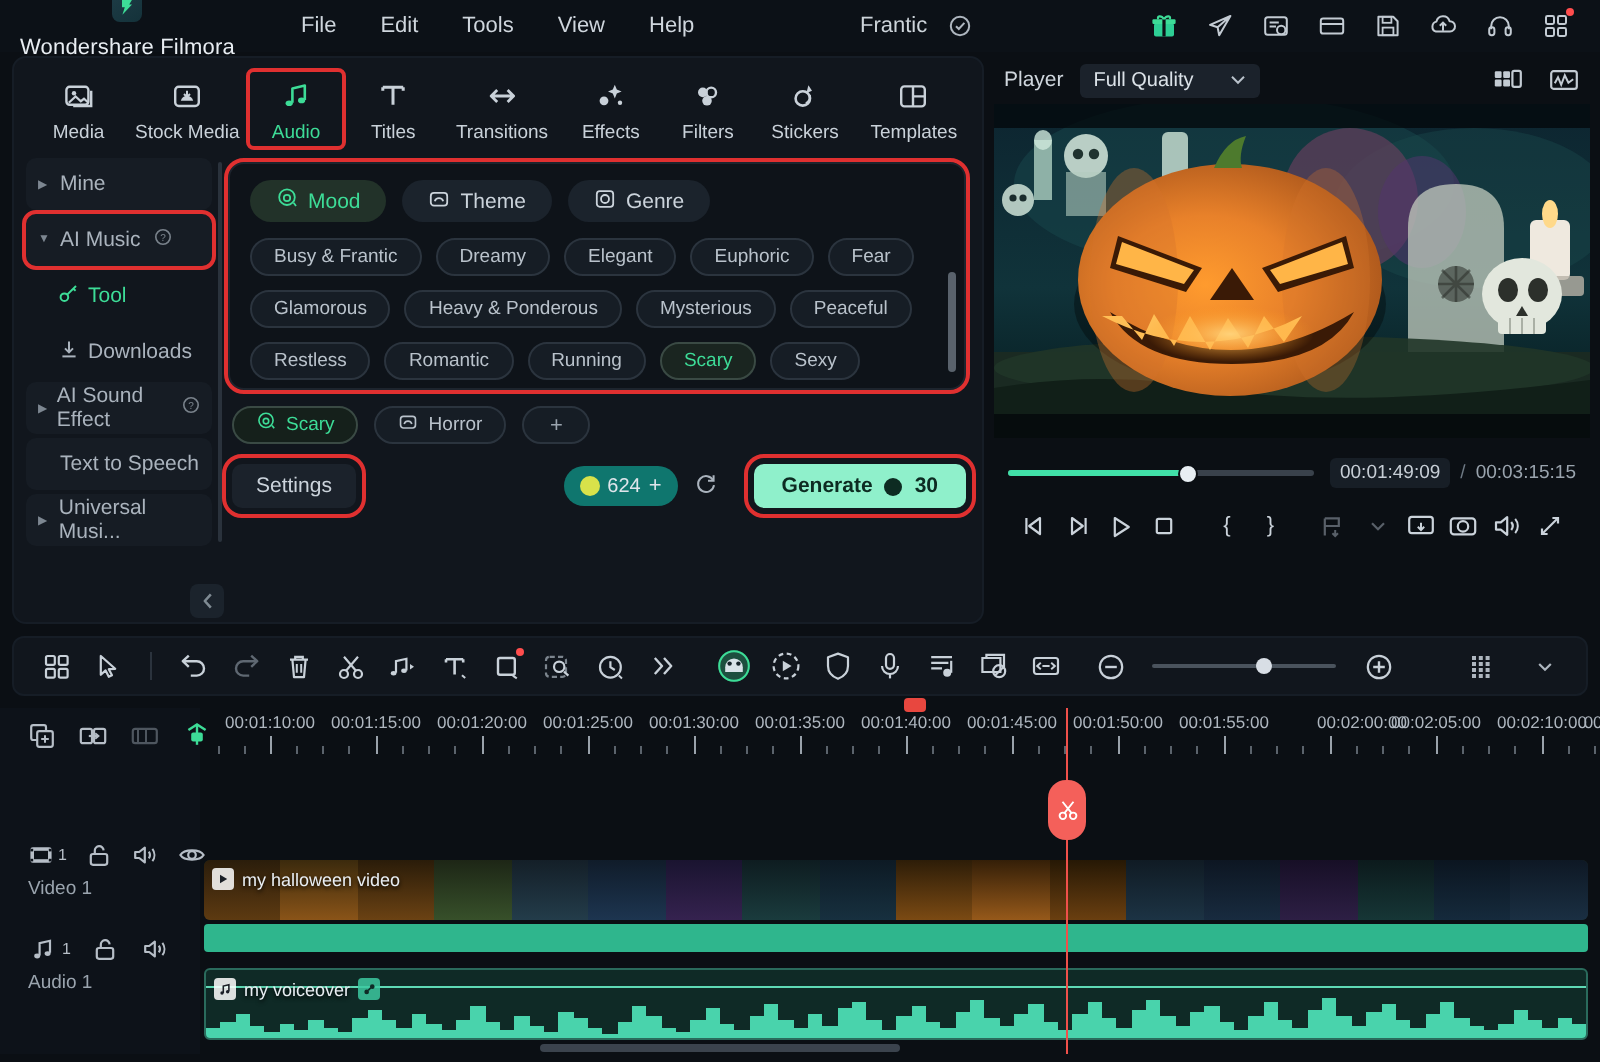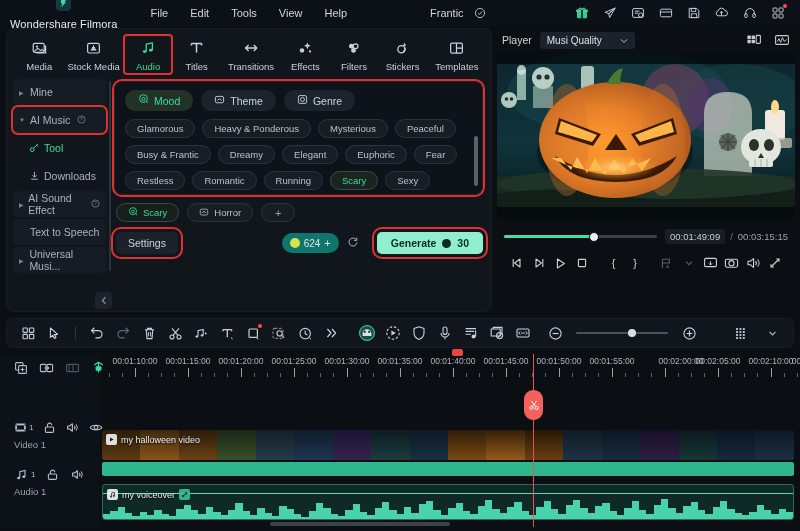--- a/index.html
+++ b/index.html
@@ -485,31 +485,31 @@
                   <svg width="11" height="11" viewBox="0 0 11 11">
                       <rect x="1.4" y="1.6" width="8.2" height="7.8" rx="1.5" fill="none" stroke="#cbd3db" stroke-width=".9"></rect>
                       <circle cx="5.5" cy="5.5" r="2" fill="none" stroke="#cbd3db" stroke-width=".9"></circle>
                     </svg>
                 </span>
                 <span>Genre</span>
               </div>
             </div>
 
             <div class="chiprow">
-              <div class="chip">Glamorous</div>
-              <div class="chip">Heavy &amp; Ponderous</div>
-              <div class="chip">Mysterious</div>
-              <div class="chip">Peaceful</div>
-            </div>
-            <div class="chiprow">
               <div class="chip">Busy &amp; Frantic</div>
               <div class="chip">Dreamy</div>
               <div class="chip">Elegant</div>
               <div class="chip">Euphoric</div>
               <div class="chip">Fear</div>
+            </div>
+            <div class="chiprow">
+              <div class="chip">Glamorous</div>
+              <div class="chip">Heavy &amp; Ponderous</div>
+              <div class="chip">Mysterious</div>
+              <div class="chip">Peaceful</div>
             </div>
             <div class="chiprow">
               <div class="chip">Restless</div>
               <div class="chip">Romantic</div>
               <div class="chip">Running</div>
               <div class="chip sel">Scary</div>
               <div class="chip">Sexy</div>
             </div>
 
             <div class="tagscroll"></div>
@@ -560,21 +560,21 @@
             </div>
           </div>
         </div>
       </div>
     </div>
 
     <div class="player">
       <div class="playerhdr">
         <span class="plabel">Player</span>
         <div class="qualsel">
-          <span>Musi Quality</span>
+          <span>Full Quality</span>
           <span>
             <svg width="8" height="6" viewBox="0 0 8 6">
                 <path d="M1 1.4 L4 4.4 L7 1.4" fill="none" stroke="#b9c2cb" stroke-width="1"></path>
               </svg>
           </span>
         </div>
         <div class="phdr-right">
           <span class="tbicon">
             <svg width="16" height="14" viewBox="0 0 16 14">
                 <rect x="1.4" y="2.6" width="3.4" height="3.4" rx=".6" fill="#c3cbd3"></rect>

